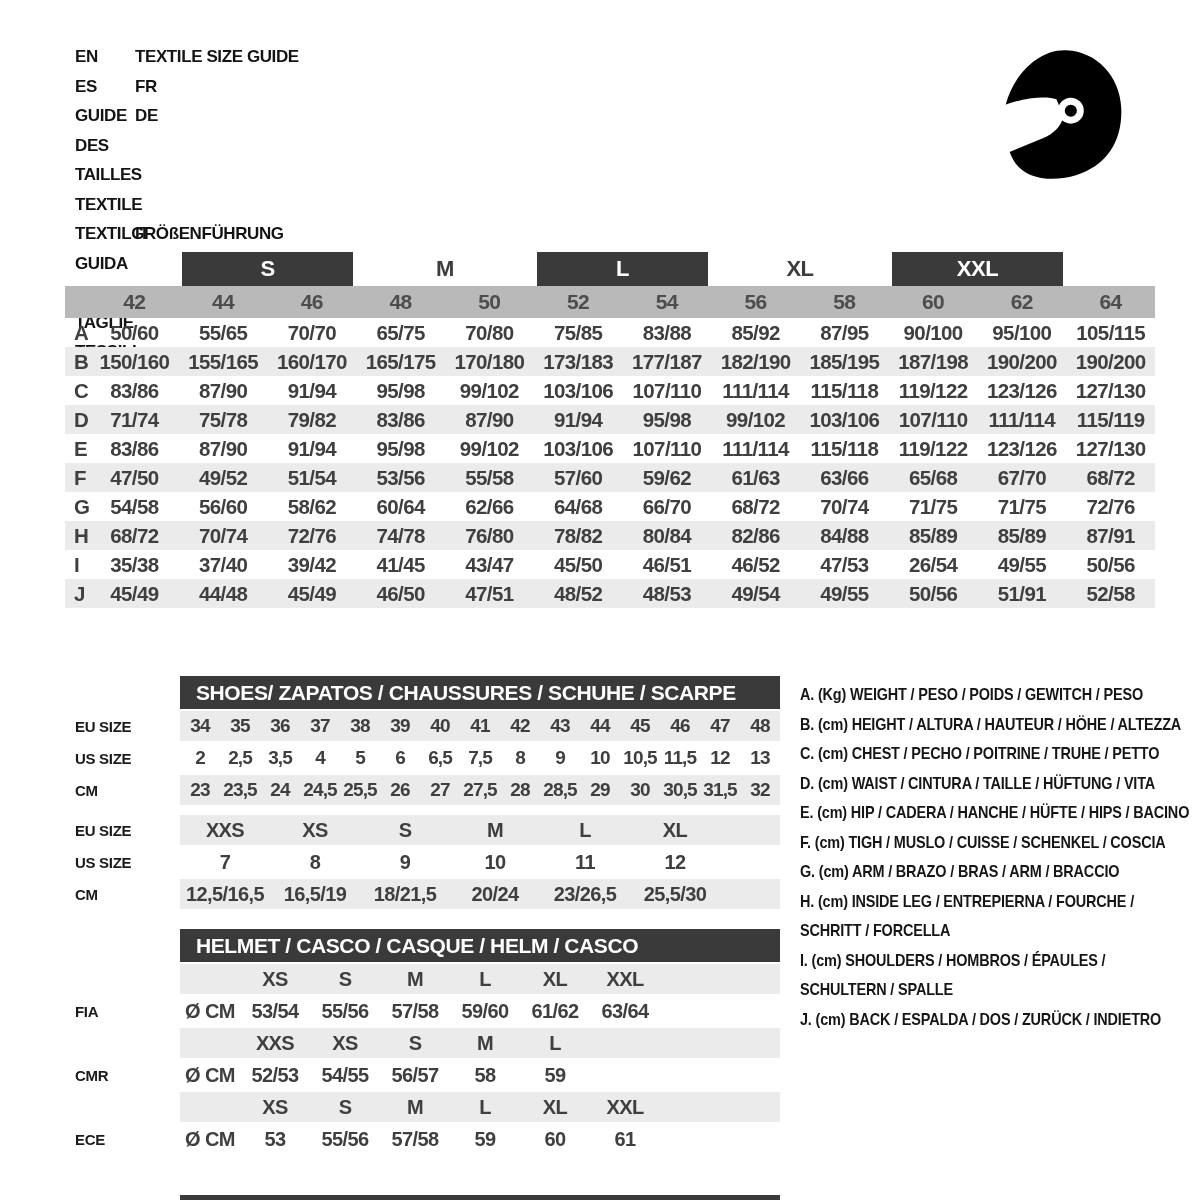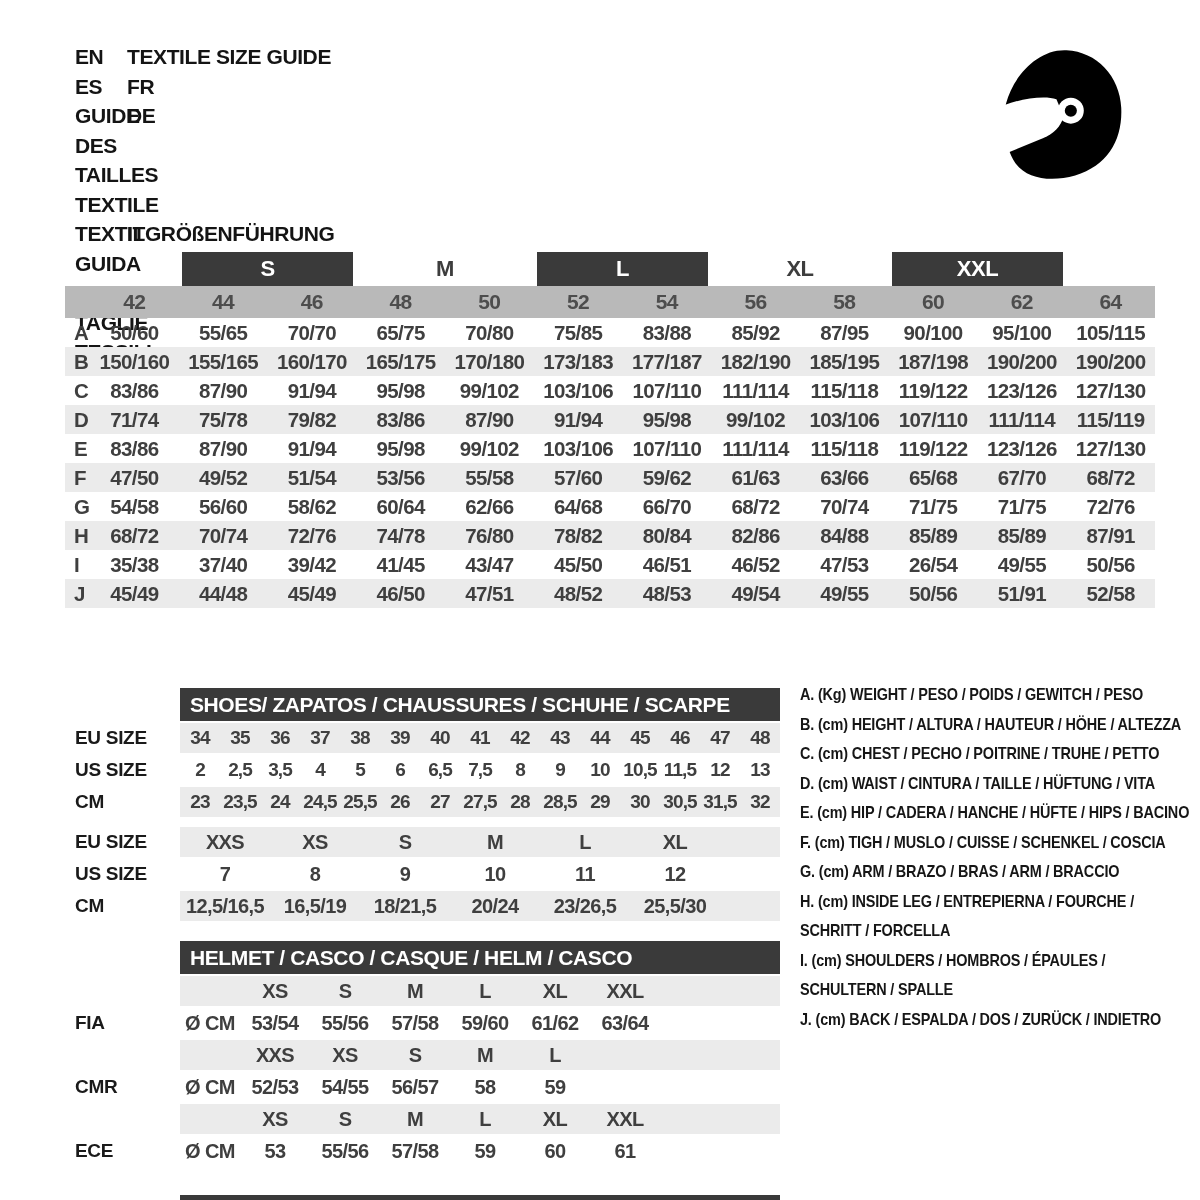--- a/index.html
+++ b/index.html
@@ -3,22 +3,22 @@
 <meta charset="utf-8">
 <style>
   html,body{margin:0;padding:0;}
   body{
     width:1200px;height:1200px;position:relative;overflow:hidden;
     background:#ffffff;color:#3f3f3f;
     font-family:"Liberation Sans", sans-serif;font-weight:bold;
   }
   
   .lang{position:absolute;left:75px;top:42px;display:grid;
-        grid-template-columns:44px auto;column-gap:8px;
-        font-size:21px;line-height:29.5px;color:#141414;letter-spacing:-0.4px;}
+        grid-template-columns:44px auto;column-gap:16px;
+        font-size:17px;line-height:29.5px;color:#141414;letter-spacing:-0.4px;}
   
   .helmet-icon{position:absolute;left:983px;top:36px;width:144px;height:158px;}
   
   .main-table{position:absolute;left:65px;top:252px;width:1090px;}
   .mt-row{display:grid;grid-template-columns:25px repeat(12,1fr);}
   .mt-groups{height:34px;}
   .gbar{display:flex;align-items:center;justify-content:center;
         font-size:22px;letter-spacing:-0.5px;}
   .gbar.dark{background:#3a3a3a;color:#ffffff;margin:0 3px;}
   .gbar.plain{color:#3d3d3d;}
@@ -31,27 +31,27 @@
            font-size:21px;color:#4d4d4d;letter-spacing:-0.5px;}
   .mt-body .mrow{height:29px;align-items:center;font-size:20.5px;letter-spacing:-0.6px;}
   .mt-body .mrow:nth-child(even){background:#ebebeb;}
   .letter{padding-left:9px;text-align:left;}
   .cells{display:contents;}
   .cell{text-align:center;white-space:nowrap;}
   
   .bottom{position:absolute;left:75px;top:676px;width:712px;}
   .btable{margin-left:105px;width:600px;}
   .title-bar{height:33px;background:#3a3a3a;color:#ffffff;display:flex;align-items:center;
-             padding-left:10px;box-sizing:border-box;font-size:21px;letter-spacing:-0.4px;
-             white-space:nowrap;margin-top:12px;}
+             padding-left:16px;box-sizing:border-box;font-size:21px;letter-spacing:-0.4px;
+             white-space:nowrap;}
   .brow{position:relative;height:30px;margin-top:2px;display:grid;align-items:center;
         text-align:center;font-size:20px;letter-spacing:-0.6px;}
   .brow.shaded{background:#ebebeb;}
   .side-label{position:absolute;left:-105px;width:98px;text-align:left;
-              font-size:19px;color:#1a1a1a;letter-spacing:-0.3px;white-space:nowrap;}
+              font-size:15px;color:#1a1a1a;letter-spacing:-0.3px;white-space:nowrap;}
   .shoes-grid{grid-template-columns:repeat(15,40px);font-size:19px;letter-spacing:-0.9px;}
   .gloves-grid{grid-template-columns:repeat(6,90px) 1fr;}
   .helmet-grid{grid-template-columns:60px repeat(6,70px) 1fr;}
   .gap-top{margin-top:10px;}
   .gap-top-lg{margin-top:20px;}
   
   .legend{position:absolute;left:800px;top:680px;transform:scaleX(0.85);
           transform-origin:left top;color:#161616;
           font-size:17px;line-height:29.5px;letter-spacing:-0.2px;}
   .legend-line{white-space:nowrap;}

